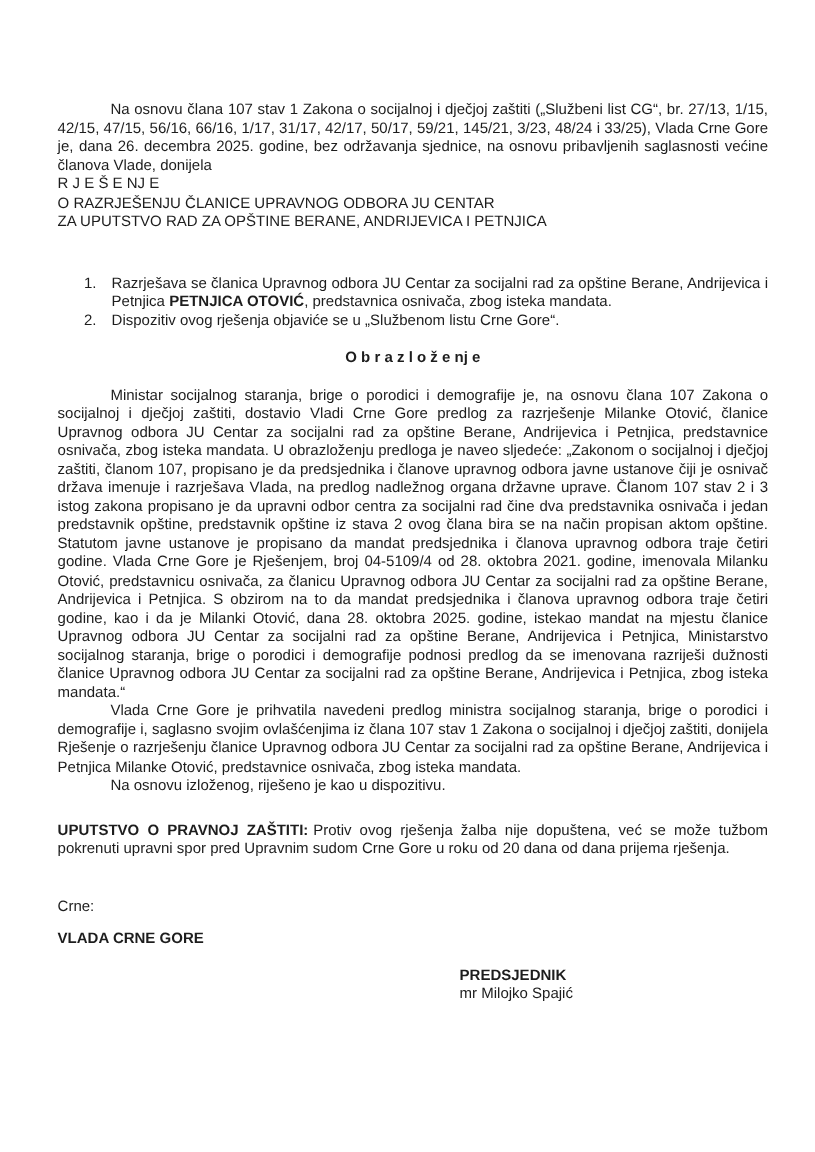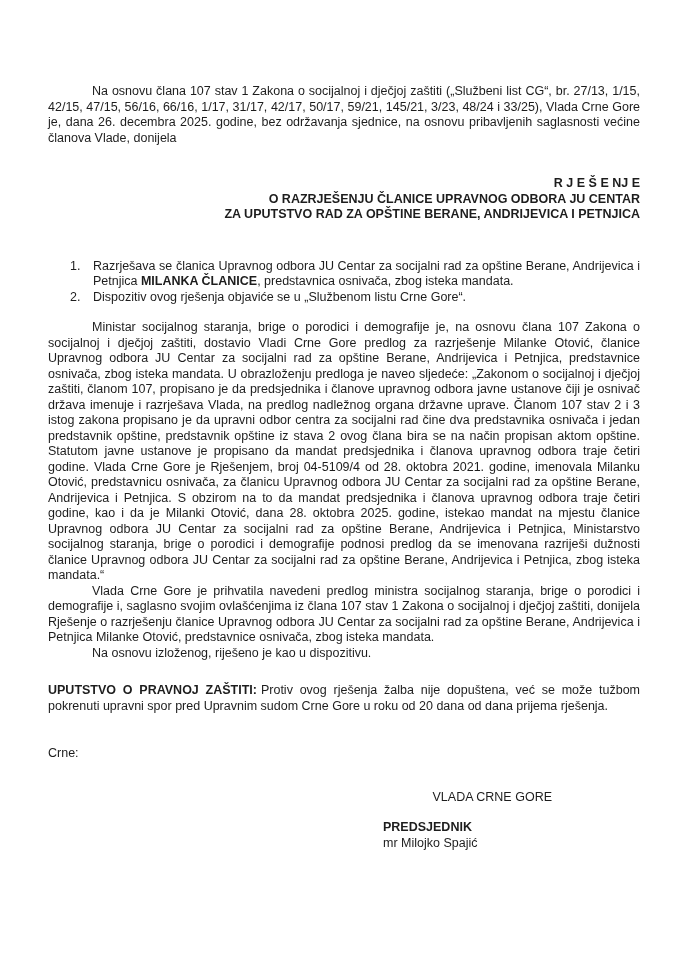--- a/index.html
+++ b/index.html
@@ -23,23 +23,22 @@
     font-size: 12.5px;
     line-height: 15.5px;
     background: #ffffff;
   }
   p { margin: 0; }
   .justify { text-align: justify; }
   .first-indent { text-indent: 44px; }
   .bold { font-weight: bold; }
 
   .title-block {
-    margin-top: 30px;
-    text-align: right;
-    font-weight: bold;
+    text-align: left;
+    font-weight: normal;
   }
 
   .list-block { margin-top: 36px; }
   .list-item {
     display: flex;
     padding-left: 22px;
   }
   .list-num {
     flex: none;
     width: 23px;
@@ -56,23 +55,23 @@
   }
 
   .expl-p1 { margin-top: 15px; }
 
   .legal-block { margin-top: 22px; }
   .legal-label { font-weight: bold; margin-right: 4px; }
 
   .footer-block { margin-top: 32px; }
 
   .gov-line {
-    margin-top: 28px;
-    text-align: right;
-    font-weight: normal;
+    margin-top: 12px;
+    text-align: left;
+    font-weight: bold;
     padding-right: 88px;
   }
 
   .sig-block {
     margin-top: 15px;
     margin-left: 335px;
   }
   .sig-title { font-weight: bold; }
 </style>
 </head>
@@ -84,28 +83,29 @@
 
   <div class="title-block">
     <div>R J E Š E NJ E</div>
     <div>O RAZRJEŠENJU ČLANICE UPRAVNOG ODBORA JU CENTAR</div>
     <div>ZA UPUTSTVO RAD ZA OPŠTINE BERANE, ANDRIJEVICA I PETNJICA</div>
   </div>
 
   <div class="list-block">
     <div class="list-item">
       <span class="list-num">1.</span>
-      <span class="list-text"><span>Razrješava se članica Upravnog odbora JU Centar za socijalni rad za opštine Berane, Andrijevica i Petnjica </span><span class="bold">MILANKA ČLANICE</span><span>, predstavnica osnivača, zbog isteka mandata.</span></span>
+      <span class="list-text"><span>Razrješava se članica Upravnog odbora JU Centar za socijalni rad za opštine Berane, Andrijevica i Petnjica </span><span class="bold">PETNJICA OTOVIĆ</span><span>, predstavnica osnivača, zbog isteka mandata.</span></span>
     </div>
     <div class="list-item">
       <span class="list-num">2.</span>
       <span class="list-text">Dispozitiv ovog rješenja objaviće se u „Službenom listu Crne Gore“.</span>
     </div>
   </div>
 
+  <div class="heading-center">O b r a z l o ž e nj e</div>
 
   <p class="justify first-indent expl-p1">Ministar socijalnog staranja, brige o porodici i demografije je, na osnovu člana 107 Zakona o socijalnoj i dječjoj zaštiti, dostavio Vladi Crne Gore predlog za razrješenje Milanke Otović, članice Upravnog odbora JU Centar za socijalni rad za opštine Berane, Andrijevica i Petnjica, predstavnice osnivača, zbog isteka mandata. U obrazloženju predloga je naveo sljedeće: „Zakonom o socijalnoj i dječjoj zaštiti, članom 107, propisano je da predsjednika i članove upravnog odbora javne ustanove čiji je osnivač država imenuje i razrješava Vlada, na predlog nadležnog organa državne uprave. Članom 107 stav 2 i 3 istog zakona propisano je da upravni odbor centra za socijalni rad čine dva predstavnika osnivača i jedan predstavnik opštine, predstavnik opštine iz stava 2 ovog člana bira se na način propisan aktom opštine. Statutom javne ustanove je propisano da mandat predsjednika i članova upravnog odbora traje četiri godine. Vlada Crne Gore je Rješenjem, broj 04-5109/4 od 28. oktobra 2021. godine, imenovala Milanku Otović, predstavnicu osnivača, za članicu Upravnog odbora JU Centar za socijalni rad za opštine Berane, Andrijevica i Petnjica. S obzirom na to da mandat predsjednika i članova upravnog odbora traje četiri godine, kao i da je Milanki Otović, dana 28. oktobra 2025. godine, istekao mandat na mjestu članice Upravnog odbora JU Centar za socijalni rad za opštine Berane, Andrijevica i Petnjica, Ministarstvo socijalnog staranja, brige o porodici i demografije podnosi predlog da se imenovana razriješi dužnosti članice Upravnog odbora JU Centar za socijalni rad za opštine Berane, Andrijevica i Petnjica, zbog isteka mandata.“</p>
 
   <p class="justify first-indent">Vlada Crne Gore je prihvatila navedeni predlog ministra socijalnog staranja, brige o porodici i demografije i, saglasno svojim ovlašćenjima iz člana 107 stav 1 Zakona o socijalnoj i dječjoj zaštiti, donijela Rješenje o razrješenju članice Upravnog odbora JU Centar za socijalni rad za opštine Berane, Andrijevica i Petnjica Milanke Otović, predstavnice osnivača, zbog isteka mandata.</p>
 
   <p class="first-indent">Na osnovu izloženog, riješeno je kao u dispozitivu.</p>
 
   <p class="justify legal-block"><span class="legal-label">UPUTSTVO O PRAVNOJ ZAŠTITI:</span><span>Protiv ovog rješenja žalba nije dopuštena, već se može tužbom pokrenuti upravni spor pred Upravnim sudom Crne Gore u roku od 20 dana od dana prijema rješenja.</span></p>
 
   <div class="footer-block">

